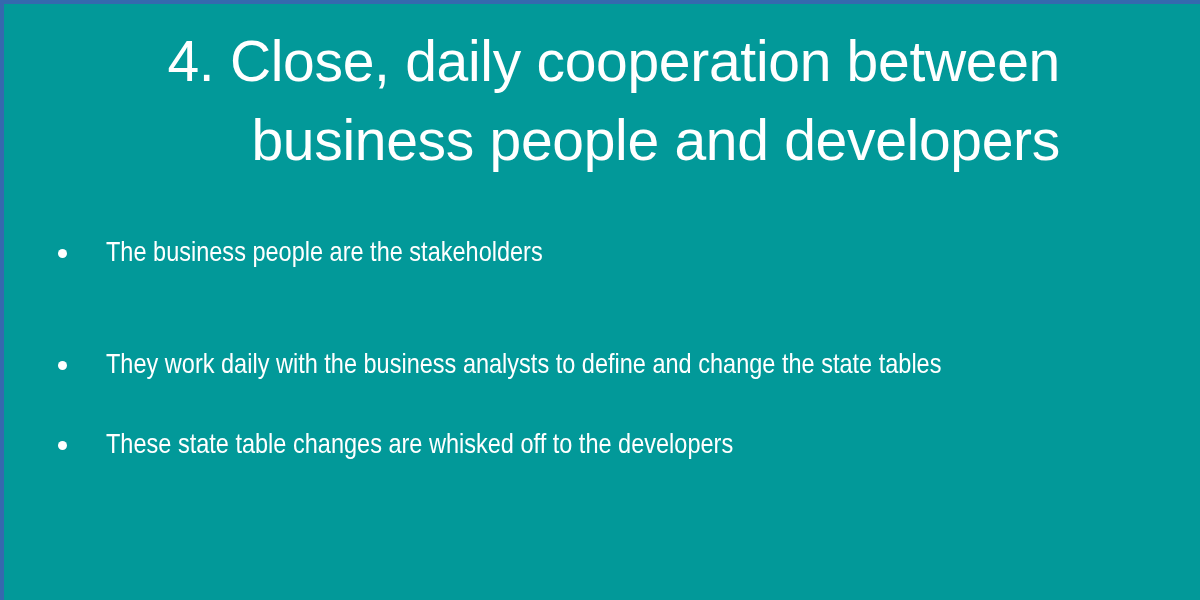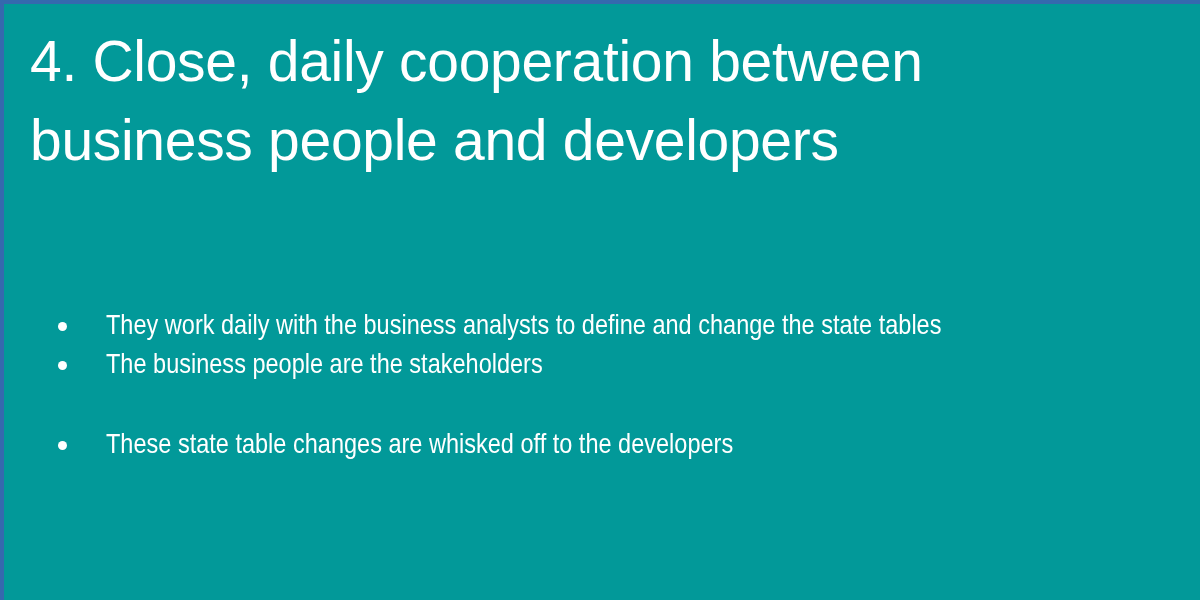--- a/index.html
+++ b/index.html
@@ -23,21 +23,21 @@
     border-left: 4px solid #3569ae;
     overflow: hidden;
   }
 
   
   #slide-title {
     position: absolute;
     left: 26px;
     top: 18px;
     width: 1030px;
-    text-align: left;
+    text-align: right;
     color: #ffffff;
     font-family: "Liberation Sans", sans-serif;
     font-size: 57px;
     line-height: 79px;
     font-weight: normal;
     letter-spacing: -0.3px;
     white-space: normal;
     margin: 0;
   }
 
@@ -88,28 +88,28 @@
 </style>
 </head>
 <body>
 
 <div id="slide">
 
   <h1 id="slide-title">4. Close, daily cooperation between business people and developers</h1>
 
   <ul id="bullet-list">
 
+    <li class="bullet-item" id="bullet-item-0">
+      <span class="bullet-marker"></span>
+      <span class="bullet-text">The business people are the stakeholders</span>
+    </li>
+
     <li class="bullet-item" id="bullet-item-1">
       <span class="bullet-marker"></span>
       <span class="bullet-text">They work daily with the business analysts to define and change the state tables</span>
-    </li>
-
-    <li class="bullet-item" id="bullet-item-0">
-      <span class="bullet-marker"></span>
-      <span class="bullet-text">The business people are the stakeholders</span>
     </li>
 
     <li class="bullet-item" id="bullet-item-2">
       <span class="bullet-marker"></span>
       <span class="bullet-text">These state table changes are whisked off to the developers</span>
     </li>
 
   </ul>
 
 </div>

